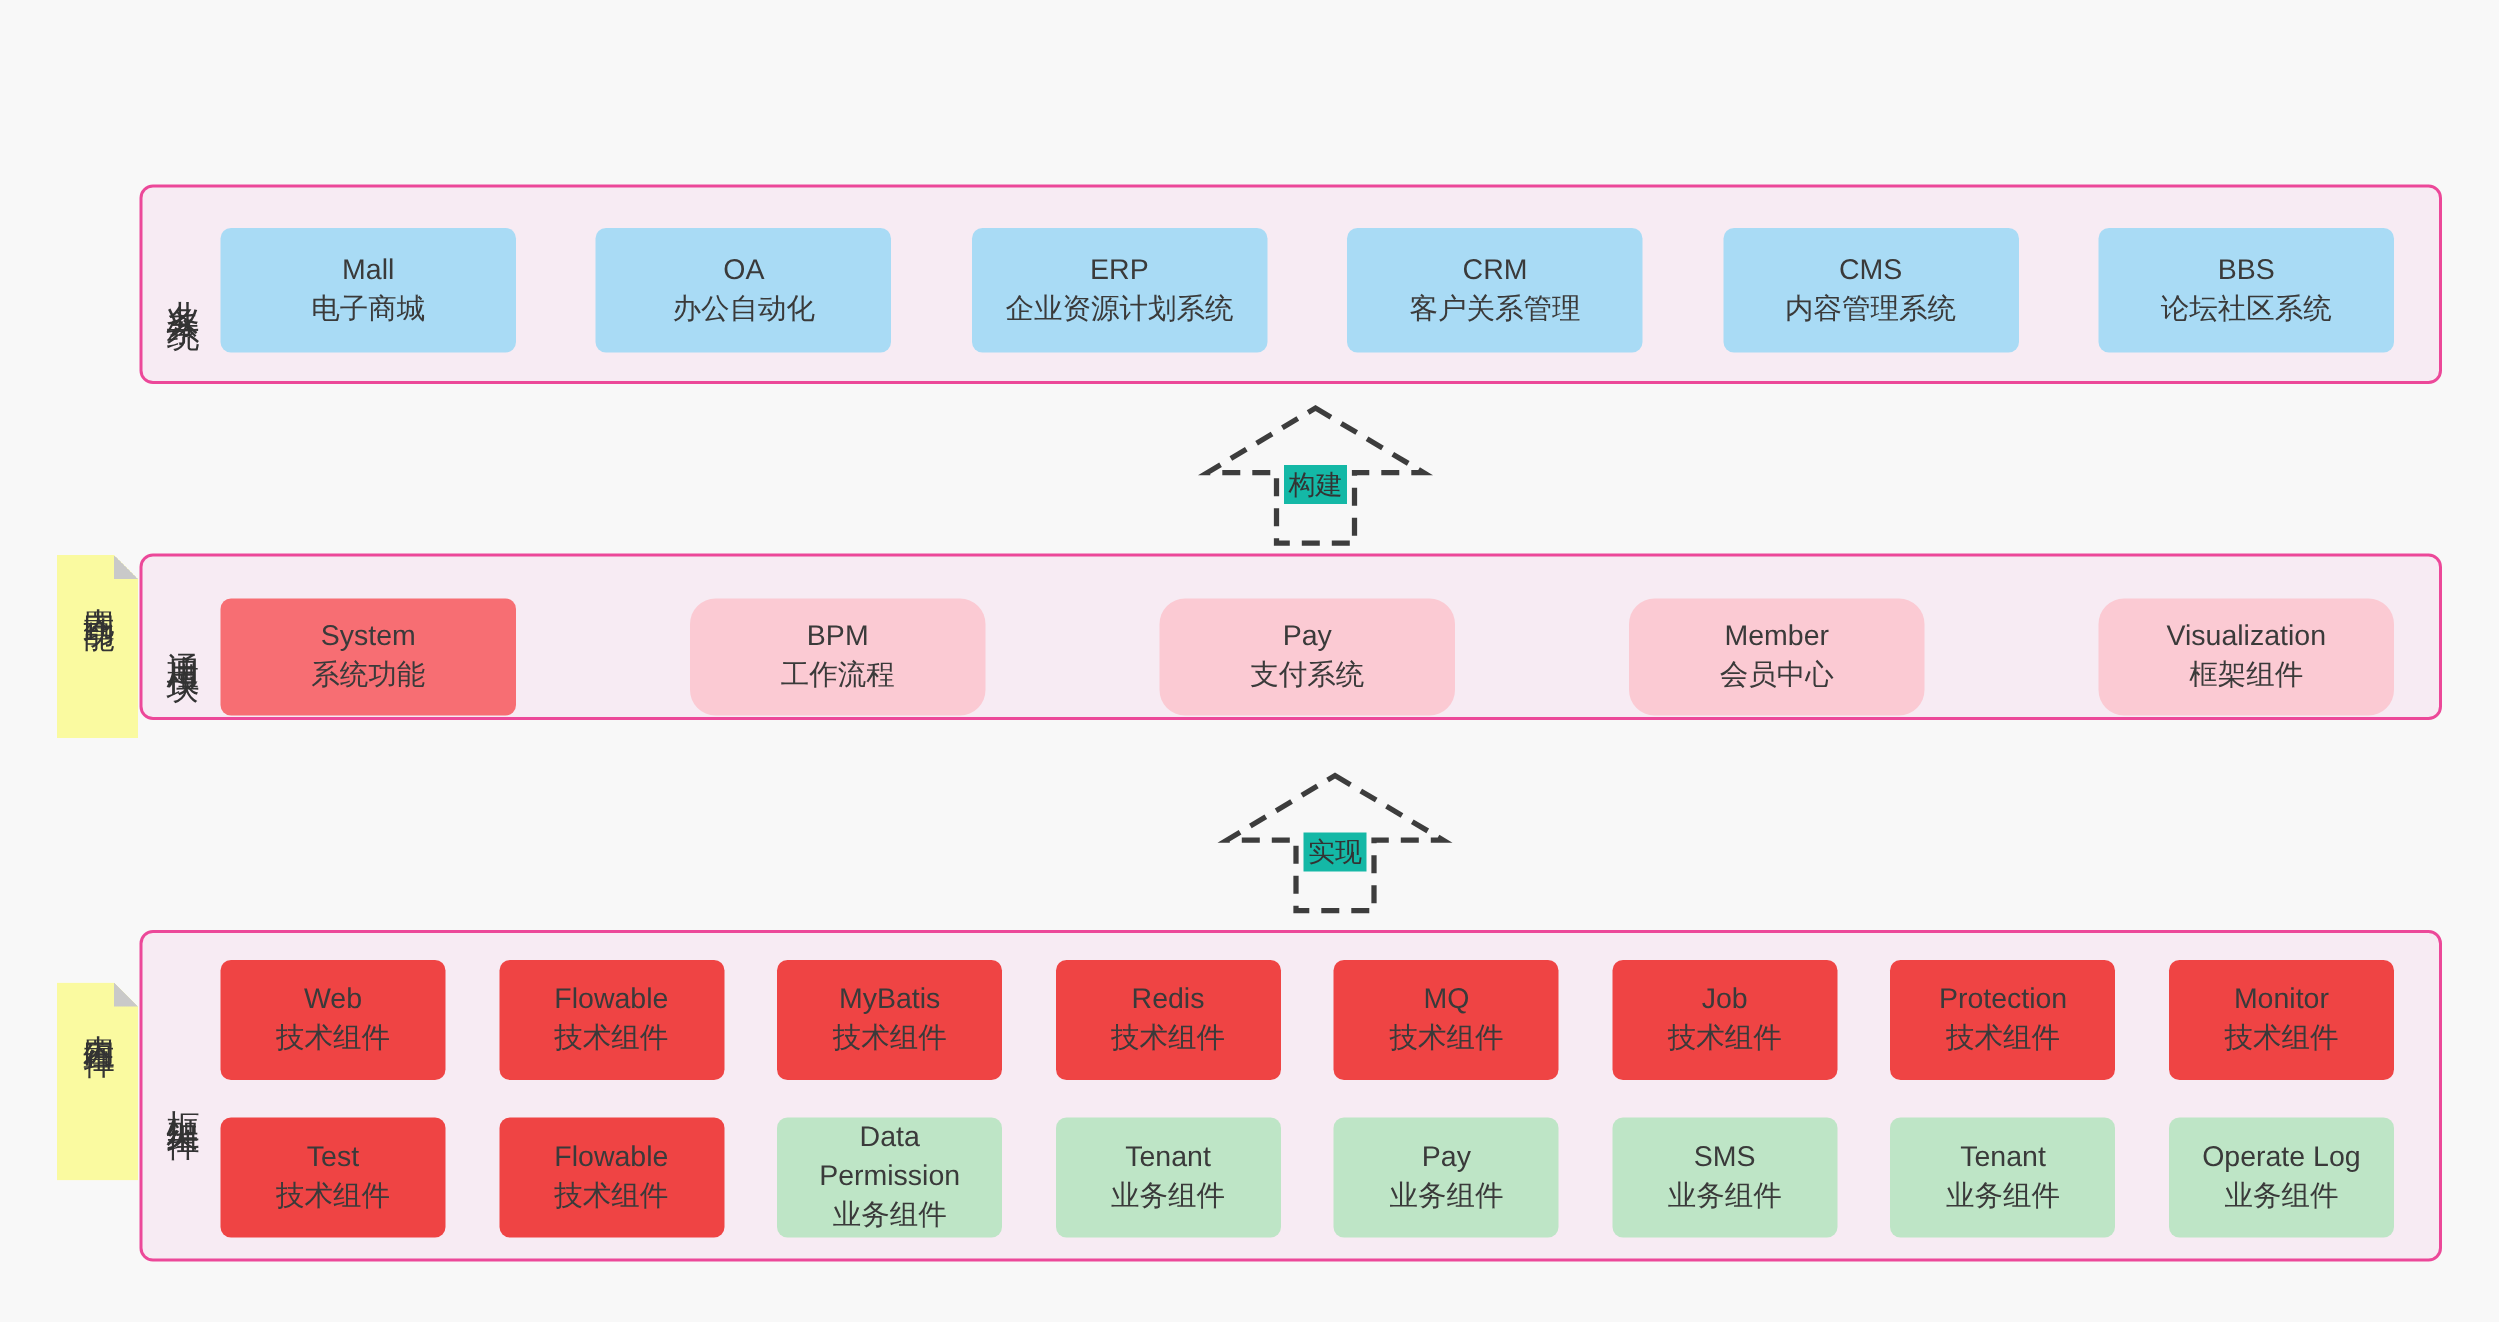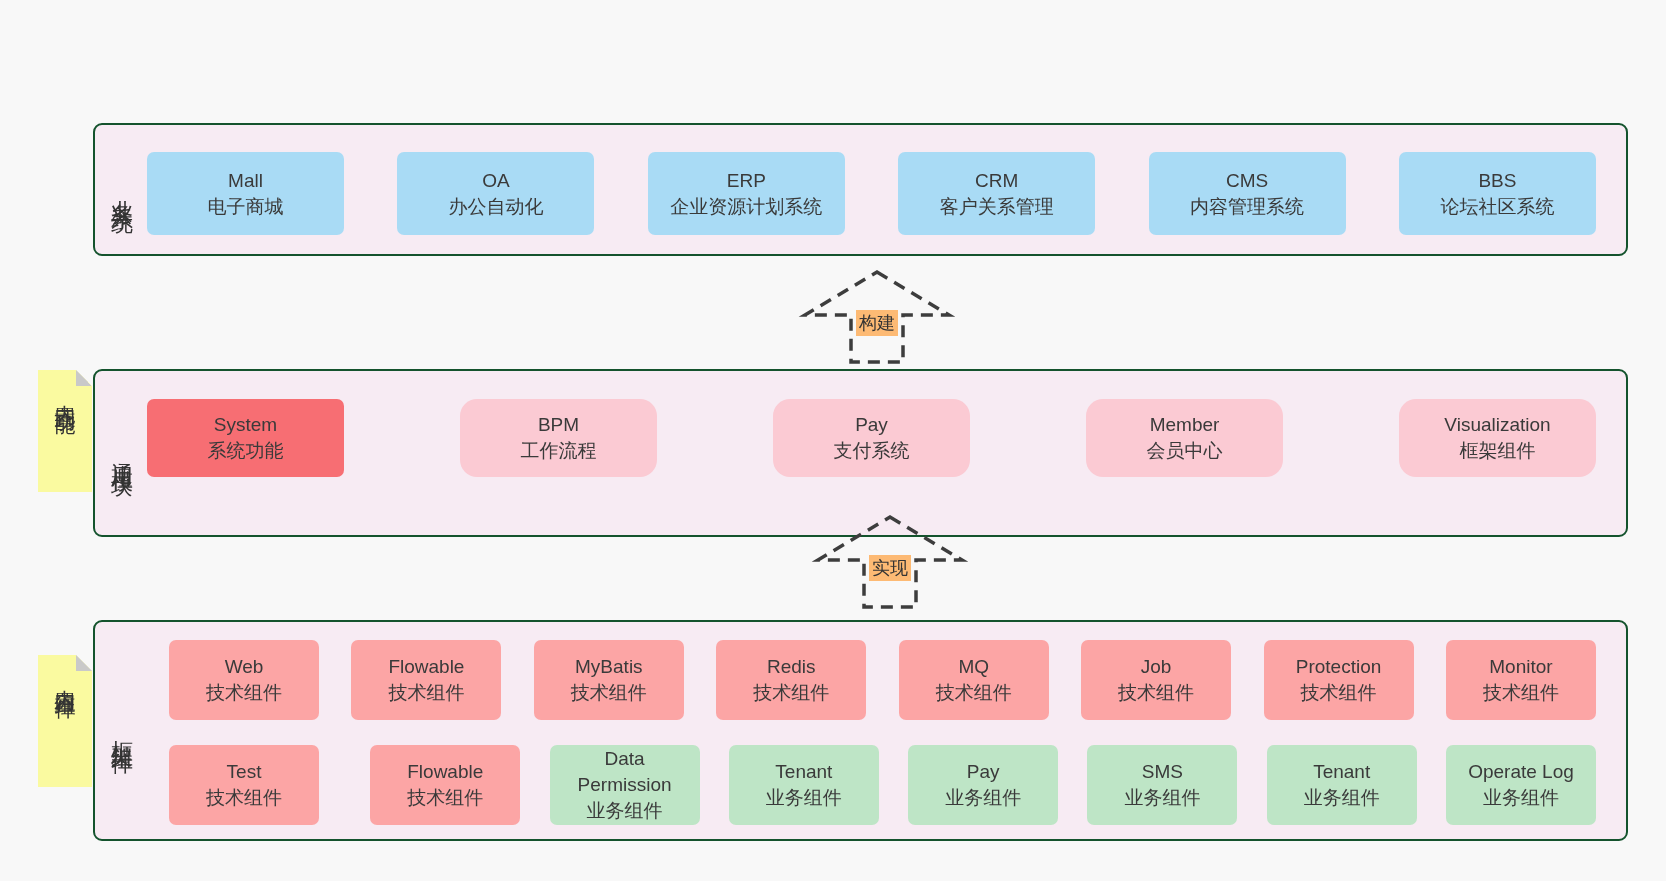--- a/index.html
+++ b/index.html
@@ -10,21 +10,21 @@
     height: 881px;
     background: #f8f8f8;
     overflow: hidden;
     color: #3a3a3a;
   }
   .band {
     position: absolute;
     left: 93px;
     width: 1535px;
     background: #f7ebf3;
-    border: 2px solid #14532d;
+    border: 2px solid #ec4899;
     border-radius: 9px;
   }
   .band-label {
     position: absolute;
     left: 12px;
     top: 50%;
     transform: translateY(-50%);
     writing-mode: vertical-rl;
     text-orientation: upright;
     font-size: 22px;
@@ -49,21 +49,21 @@
     font-size: 19px;
     line-height: 26px;
     color: #3a3a3a;
     padding: 0 8px;
   }
   .row-wide .box { width: 197px; }
   .row-narrow .box { width: 150px; padding: 0 10px; }
   .box.blue       { background: #a9dbf5; }
   .box.red        { background: #f76e73; }
   .box.pink       { background: #fbcad3; border-radius: 17px; }
-  .box.green      { background: #fca5a5; margin-left: 22px; }
+  .box.green      { background: #ef4444; }
   .box.lightgreen { background: #bee5c6; }
   .sticky {
     position: absolute;
     left: 38px;
     width: 54px;
     background: #fafaa0;
     clip-path: polygon(0 0, calc(100% - 16px) 0, 100% 16px, 100% 100%, 0 100%);
     z-index: 2;
   }
   .sticky .fold {
@@ -88,29 +88,29 @@
     position: absolute;
     width: 160px;
     height: 96px;
   }
   .arrow svg { display: block; width: 100%; height: 100%; }
   .arrow .arrow-label {
     position: absolute;
     left: 50%;
     top: 56%;
     transform: translate(-50%, -50%);
-    background: #fdba74;
+    background: #14b8a6;
     font-size: 18px;
     padding: 1px 3px;
     color: #333;
     white-space: nowrap;
   }
   
   #band-business   { top: 123px; height: 133px; }
-  #band-modules    { top: 369px; height: 168px; }
+  #band-modules    { top: 369px; height: 111px; }
   #band-components { top: 620px; height: 221px; }
   #band-business .row   { top: 27px;  height: 83px; }
   #band-modules .row    { top: 28px;  height: 78px; }
   #band-components .row.r1 { top: 18px;  height: 80px; }
   #band-components .row.r2 { top: 123px; height: 80px; }
   #sticky-features   { top: 370px; height: 122px; }
   #sticky-components { top: 655px; height: 132px; }
   #arrow-build     { left: 797px; top: 269px; }
   #arrow-implement { left: 810px; top: 514px; }
 </style>

